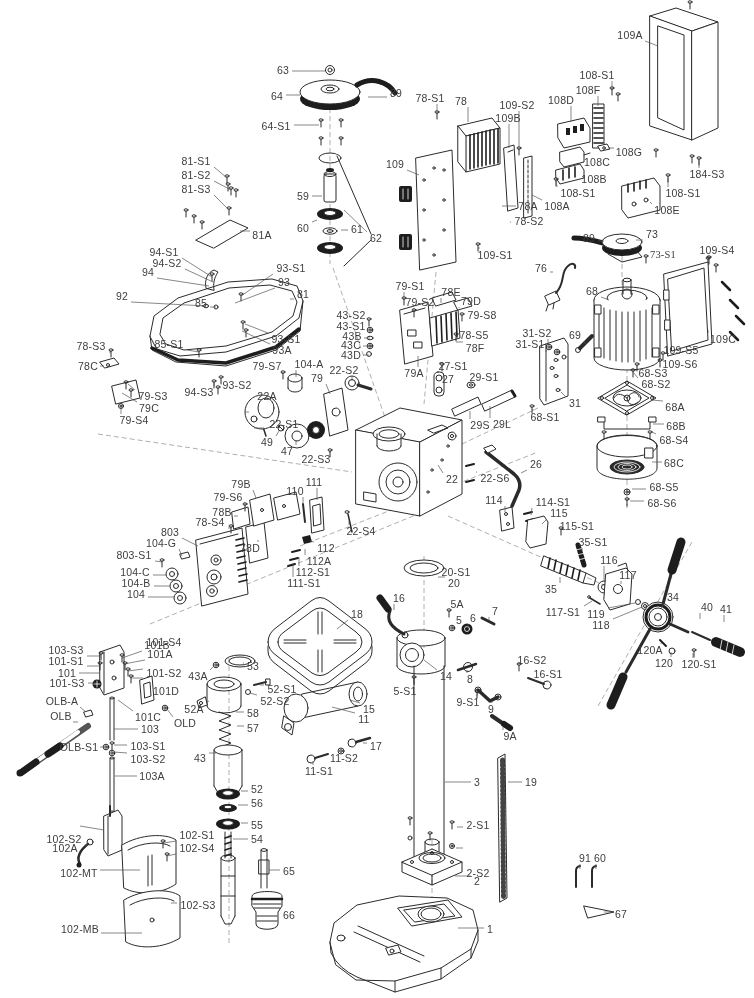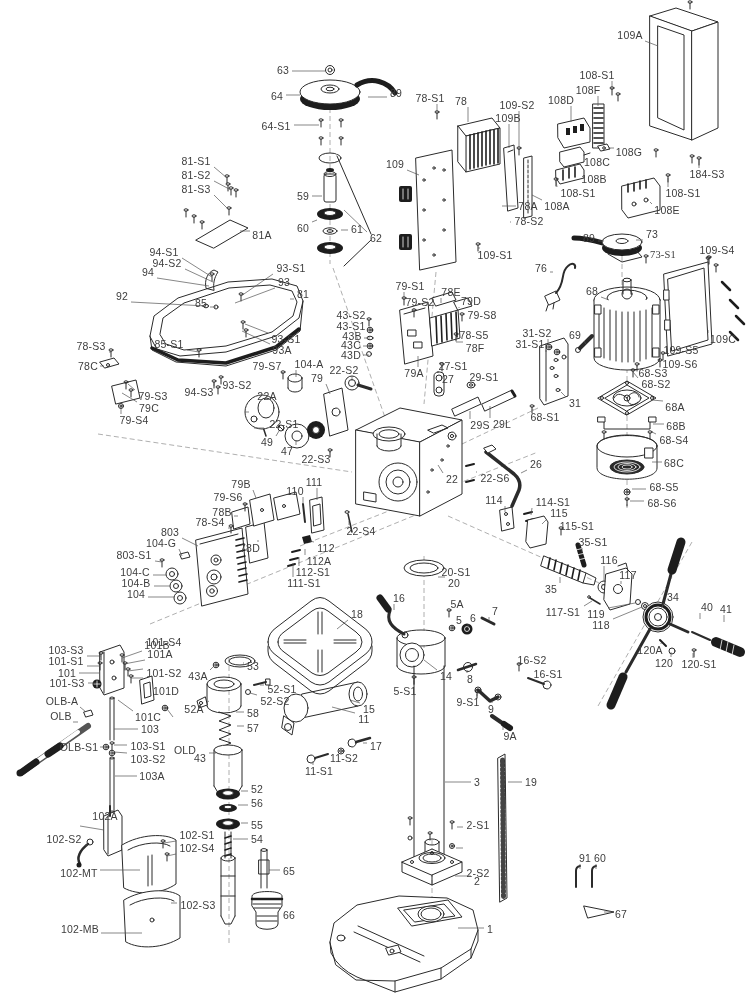--- a/index.html
+++ b/index.html
@@ -1067,27 +1067,27 @@
       <span class="part-label" style="left: 67px; top: 673px; color: rgb(61, 61, 61);">101</span>
       <span class="part-label" style="left: 67px; top: 683px; color: rgb(61, 61, 61);">101-S3</span>
       <span class="part-label" style="left: 157px; top: 645px; color: rgb(61, 61, 61);">101B</span>
       <span class="part-label" style="left: 160px; top: 654px; color: rgb(61, 61, 61);">101A</span>
       <span class="part-label" style="left: 164px; top: 642px; color: rgb(61, 61, 61);">101-S4</span>
       <span class="part-label" style="left: 164px; top: 673px; color: rgb(61, 61, 61);">101-S2</span>
       <span class="part-label" style="left: 166px; top: 691px; color: rgb(61, 61, 61);">101D</span>
       <span class="part-label" style="left: 62px; top: 701px; color: rgb(61, 61, 61);">OLB-A</span>
       <span class="part-label" style="left: 61px; top: 716px; color: rgb(61, 61, 61);">OLB</span>
       <span class="part-label" style="left: 148px; top: 717px; color: rgb(61, 61, 61);">101C</span>
-      <span class="part-label" style="left: 185px; top: 723px; color: rgb(61, 61, 61); margin-top: 27px;">OLD</span>
+      <span class="part-label" style="left: 185px; top: 723px; color: rgb(61, 61, 61);">OLD</span>
       <span class="part-label" style="left: 150px; top: 729px; color: rgb(61, 61, 61);">103</span>
       <span class="part-label" style="left: 79px; top: 747px; color: rgb(61, 61, 61);">OLB-S1</span>
       <span class="part-label" style="left: 148px; top: 746px; color: rgb(61, 61, 61);">103-S1</span>
       <span class="part-label" style="left: 148px; top: 759px; color: rgb(61, 61, 61);">103-S2</span>
       <span class="part-label" style="left: 152px; top: 776px; color: rgb(61, 61, 61);">103A</span>
-      <span class="part-label" style="left: 65px; top: 816px; color: rgb(61, 61, 61); margin-left: 40px;">102A</span>
+      <span class="part-label" style="left: 65px; top: 848px; color: rgb(61, 61, 61);">102A</span>
       <span class="part-label" style="left: 64px; top: 839px; color: rgb(61, 61, 61);">102-S2</span>
       <span class="part-label" style="left: 79px; top: 873px; color: rgb(61, 61, 61);">102-MT</span>
       <span class="part-label" style="left: 197px; top: 835px; color: rgb(61, 61, 61);">102-S1</span>
       <span class="part-label" style="left: 197px; top: 848px; color: rgb(61, 61, 61);">102-S4</span>
       <span class="part-label" style="left: 198px; top: 905px; color: rgb(61, 61, 61);">102-S3</span>
       <span class="part-label" style="left: 80px; top: 929px; color: rgb(61, 61, 61);">102-MB</span>
       <span class="part-label" style="left: 198px; top: 676px; color: rgb(61, 61, 61);">43A</span>
       <span class="part-label" style="left: 253px; top: 666px; color: rgb(61, 61, 61);">53</span>
       <span class="part-label" style="left: 282px; top: 689px; color: rgb(61, 61, 61);">52-S1</span>
       <span class="part-label" style="left: 275px; top: 701px; color: rgb(61, 61, 61);">52-S2</span>

